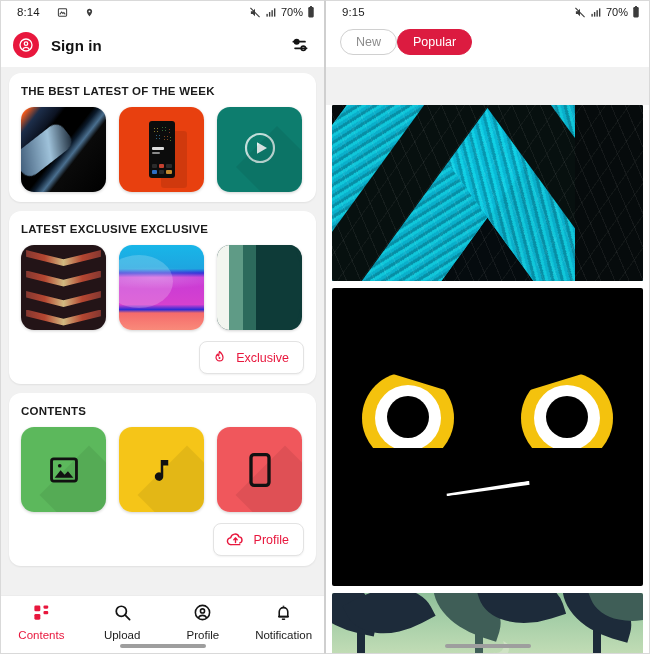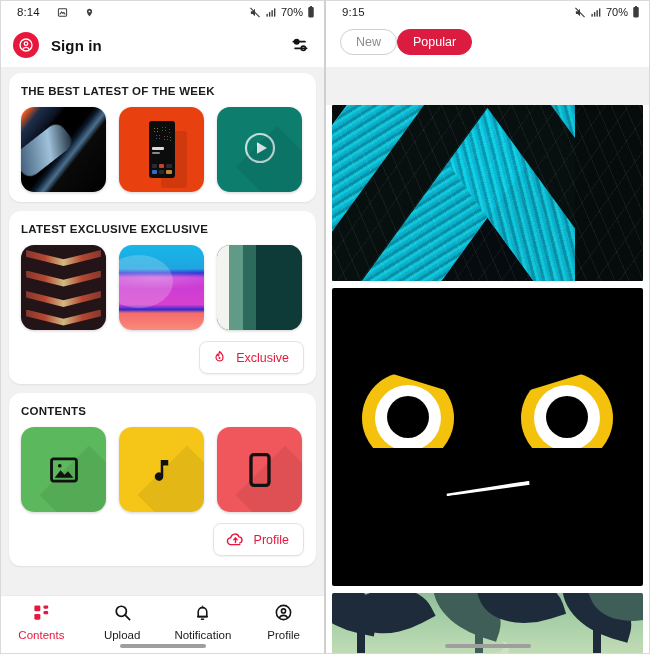--- a/index.html
+++ b/index.html
@@ -681,38 +681,38 @@
         <span>
           <svg width="19" height="19" viewBox="0 0 24 24" fill="none" stroke="#141414" stroke-width="2.2" stroke-linecap="round">
             <circle cx="10.5" cy="10.5" r="6.4"></circle>
               <path d="M15.4 15.4L21 21"></path>
           </svg>
         </span>
         <span class="lbl">Upload</span>
       </div>
       <div class="navitem">
         <span>
+          <svg width="19" height="19" viewBox="0 0 24 24" fill="none" stroke="#141414" stroke-width="2">
+            <circle cx="12" cy="12" r="9"></circle>
+              <circle cx="12" cy="10" r="2.6"></circle>
+            <path d="M6.8 19c1-2.4 3-3.4 5.2-3.4S16.2 16.6 17.2 19"></path>
+          </svg>
+        </span>
+        <span class="lbl">Profile</span>
+      </div>
+      <div class="navitem">
+        <span>
           <svg width="19" height="19" viewBox="0 0 24 24" fill="none" stroke="#141414" stroke-width="2" stroke-linejoin="round">
             <path d="M12 3.4v1.4"></path>
             <path d="M6.6 17.2v-6a5.4 5.4 0 0 1 10.8 0v6z"></path>
             <path d="M5.2 17.2h13.6"></path>
             <path d="M10.4 19.6a1.8 1.8 0 0 0 3.2 0"></path>
           </svg>
         </span>
         <span class="lbl">Notification</span>
-      </div>
-      <div class="navitem">
-        <span>
-          <svg width="19" height="19" viewBox="0 0 24 24" fill="none" stroke="#141414" stroke-width="2">
-            <circle cx="12" cy="12" r="9"></circle>
-              <circle cx="12" cy="10" r="2.6"></circle>
-            <path d="M6.8 19c1-2.4 3-3.4 5.2-3.4S16.2 16.6 17.2 19"></path>
-          </svg>
-        </span>
-        <span class="lbl">Profile</span>
       </div>
       <div class="homebar"></div>
     </div>
   </div>
 
   <div class="phone right">
 
     <div class="statusbar">
       <div class="sb-left">
         <span class="sb-time">9:15</span>

